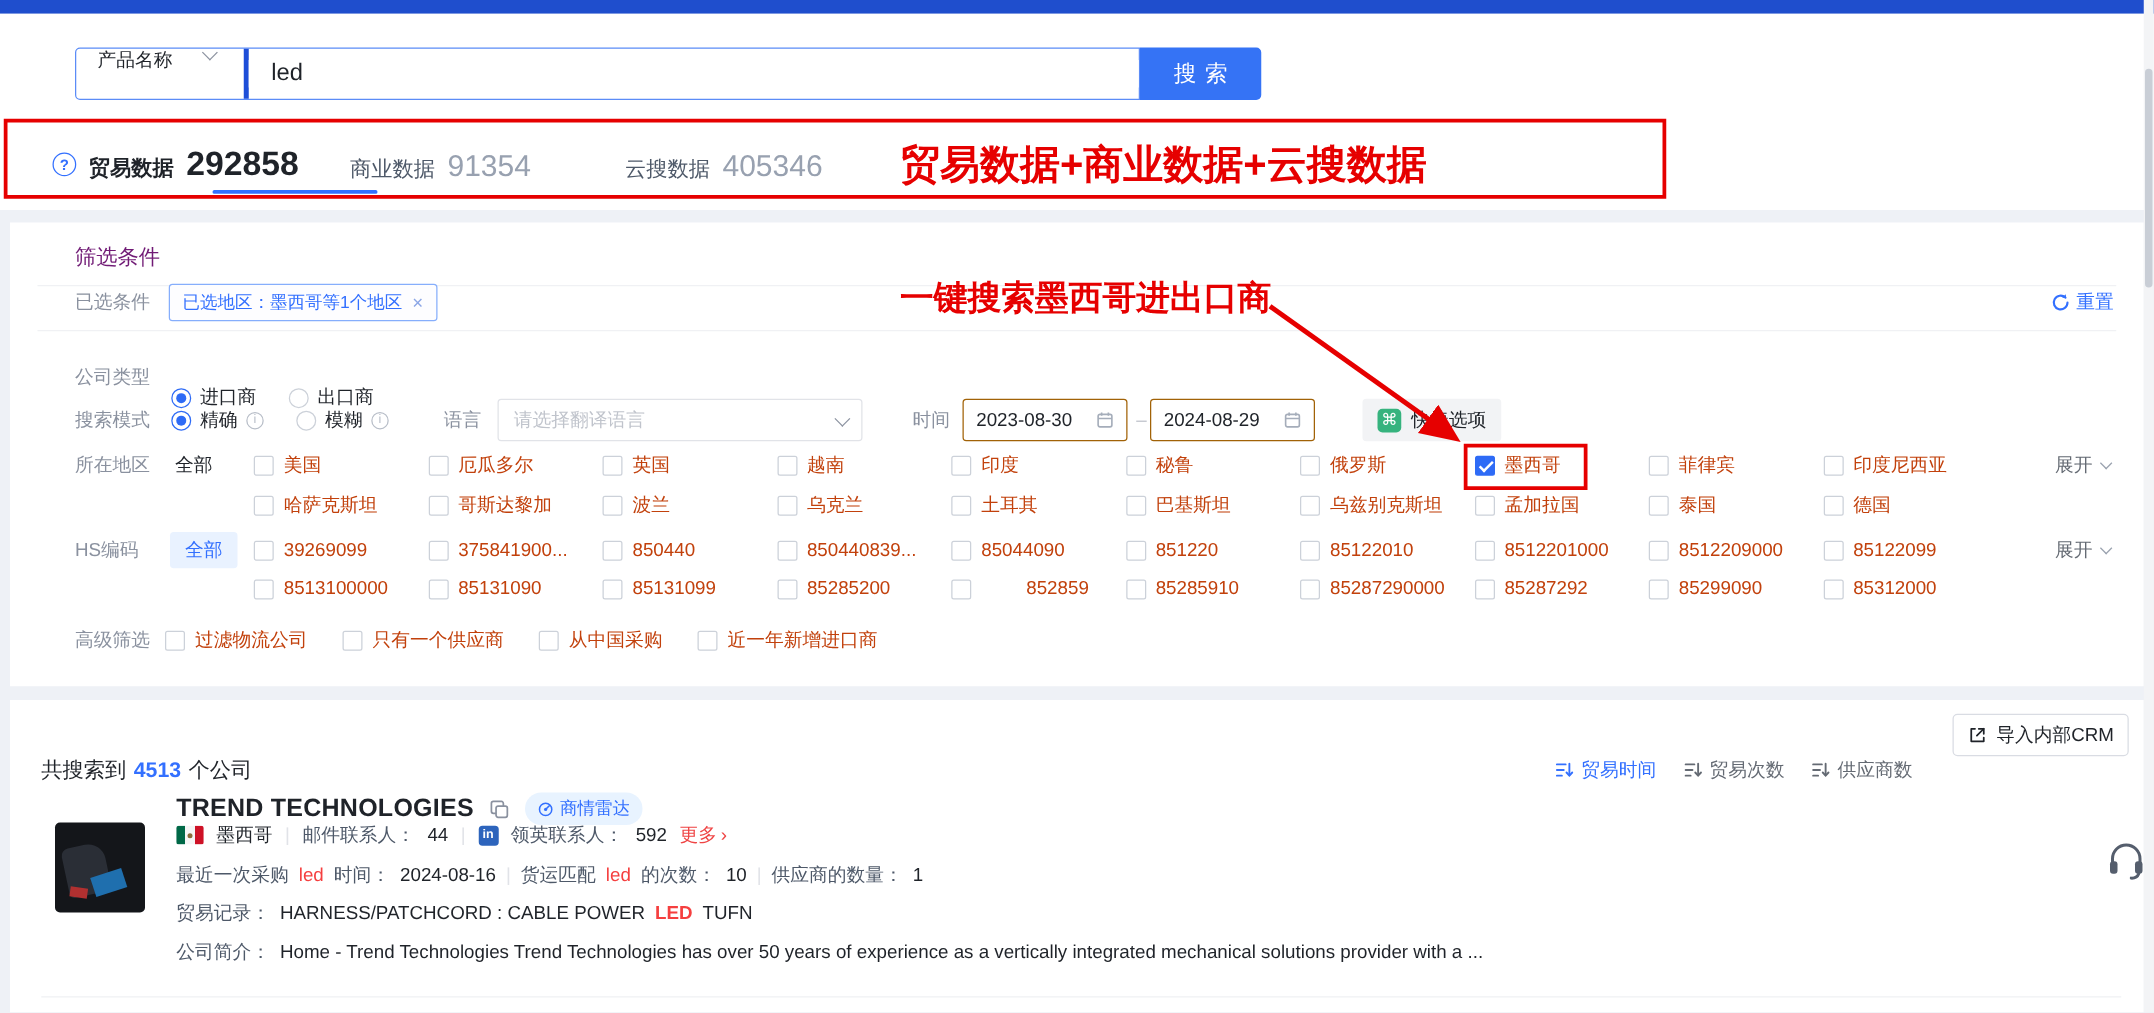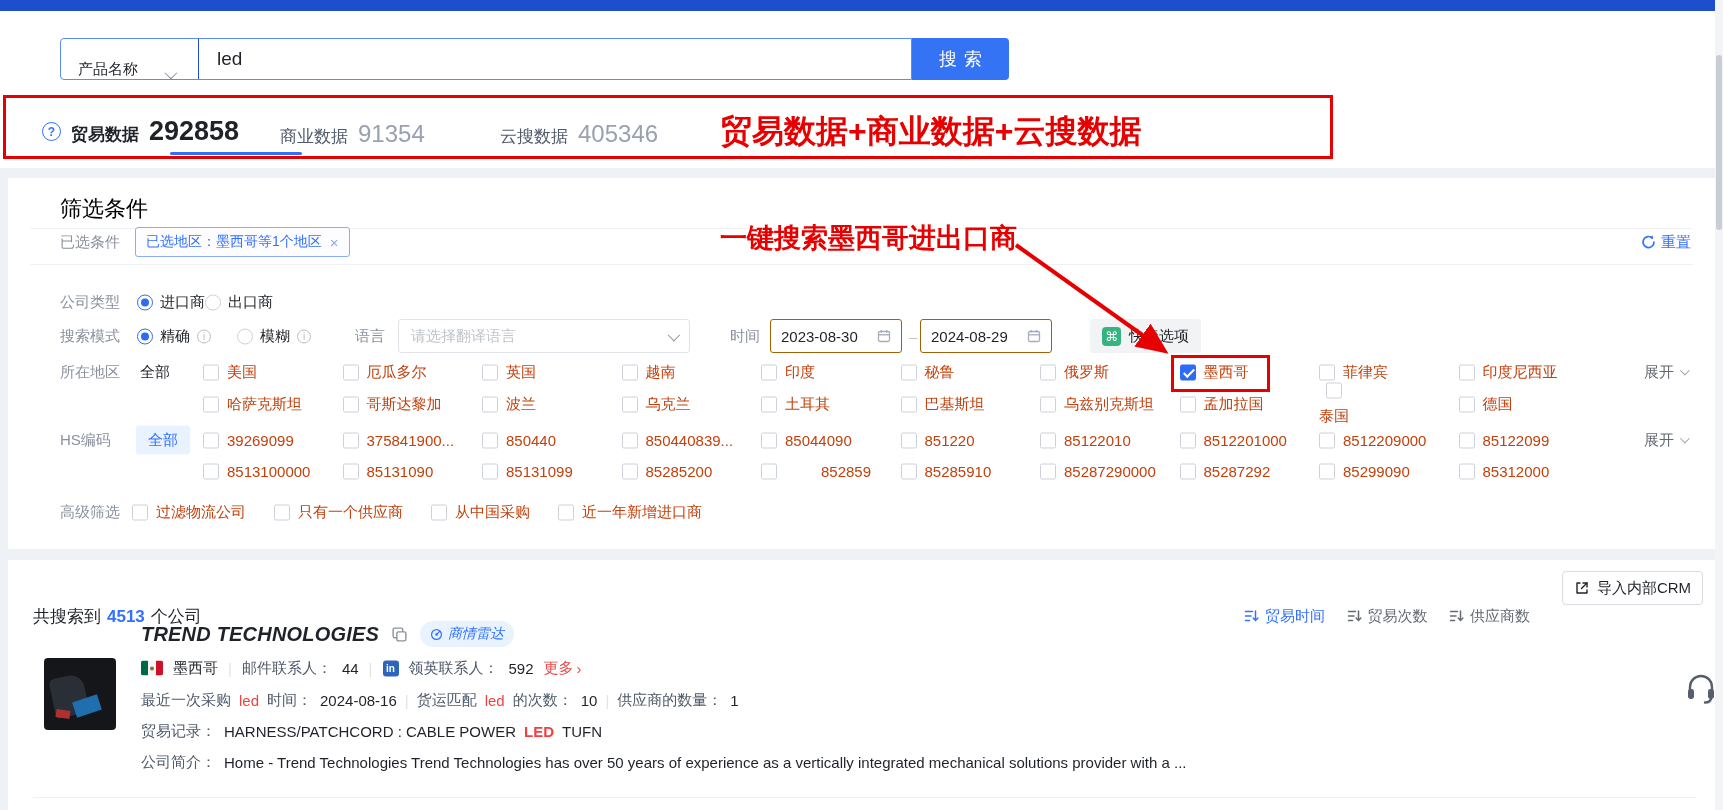--- a/index.html
+++ b/index.html
@@ -7,39 +7,39 @@
   body { font-family:"Liberation Sans","DejaVu Sans",sans-serif; background:#eef1f6; position:relative; color:#1f2329; }
   .abs { position:absolute; }
   .topbar { left:0; top:0; width:1723px; height:11px; background:#1f4ecd; }
   .card { background:#fff; position:absolute; }
   .s1 { left:0; top:11px; width:1723px; height:157px; }
   .s2 { left:8px; top:178px; width:1707px; height:371px; }
   .s3 { left:8px; top:560px; width:1707px; height:250px; }
 
   
   .search-wrap { left:60px; top:27px; width:852px; height:42px; border:1px solid #5b8cf7; border-radius:4px 0 0 4px; display:flex; align-items:center; background:#fff; }
-  .cat-select { width:138px; height:100%; display:flex; align-items:flex-end; padding:0 24px 0 17px; cursor:pointer; border-right:1px solid #1d4ed8; }
+  .cat-select { width:138px; height:100%; display:flex; align-items:flex-start; padding:0 24px 0 17px; cursor:pointer; border-right:4px solid #1d4ed8; }
   .cat-select .lbl { font-size:15px; color:#1f2329; flex:1; }
   .caret { width:9px; height:9px; border-right:1.6px solid #8a919f; border-bottom:1.6px solid #8a919f; transform:rotate(45deg) translateY(-2px); display:inline-block; }
   .query-input { flex:1; border:none; outline:none; font-size:19px; color:#1f2329; padding:0 18px; font-family:inherit; }
   .search-btn { left:912px; top:27px; width:97px; height:42px; background:#3573f5; color:#fff; font-size:18px; border:none; border-radius:0 4px 4px 0; display:flex; align-items:center; justify-content:center; letter-spacing:7px; padding-left:7px; cursor:pointer; }
 
   
   .tab { display:flex; align-items:baseline; gap:10px; cursor:pointer; }
   .tab .q-icon { width:19px; height:19px; border:1.6px solid #3370ff; color:#3370ff; border-radius:50%; font-size:12px; font-weight:700; display:inline-flex; align-items:center; justify-content:center; align-self:center; }
   .tab-label-active { font-size:17px; font-weight:700; color:#1f2329; }
   .tab-count-active { font-size:27px; font-weight:700; color:#1f2329; }
   .tab-label { font-size:17px; color:#4e5969; }
   .tab-count { font-size:24px; color:#98a1b0; }
   .tab-underline { left:170px; top:141px; width:132px; height:3px; background:#3370ff; border-radius:2px; }
   .redbox-tabs { left:3px; top:84px; width:1330px; height:64px; border:3px solid #e60000; pointer-events:none; }
   .ann1 { left:720px; top:99px; font-size:32px; font-weight:700; color:#e60000; white-space:nowrap; }
 
   
-  .f-title { left:52px; top:16px; font-size:22px; color:#000000; font-weight:500; }
+  .f-title { left:52px; top:16px; font-size:17px; color:#701a75; font-weight:500; }
   .divider { position:absolute; left:22px; right:22px; height:1px; background:#f0f1f4; }
   .frow { position:absolute; left:0; width:100%; height:30px; }
   .frow-label { position:absolute; left:52px; top:50%; transform:translateY(-50%); font-size:15px; color:#8a919f; white-space:nowrap; }
   .vcenter { position:absolute; top:50%; transform:translateY(-50%); display:flex; align-items:center; }
 
   .sel-tag { left:127px; border:1px solid #86aefc; border-radius:3px; background:#fdfdff; padding:5px 10px; font-size:14px; color:#3370ff; gap:8px; cursor:pointer; }
   .sel-tag .x { color:#8ba6e6; font-size:15px; }
   .reset-link { right:24px; gap:5px; color:#3370ff; font-size:15px; cursor:pointer; }
 
   .ann2 { left:712px; top:42px; font-size:27px; font-weight:700; color:#e60000; white-space:nowrap; }
@@ -165,21 +165,21 @@
           <path d="M0,0 L8,3.5 L0,7 Z" fill="#e60000"></path>
         </marker>
       </defs>
     <line x1="66" y1="10" x2="212" y2="114" stroke="#e60000" stroke-width="4" marker-end="url(#ah)"></line>
   </svg>
 
   <div class="divider" style="top:86px;"></div>
 
   <div class="frow" style="top:109px; height:30px;">
     <span class="frow-label">公司类型</span>
-    <span class="vcenter" style="left:129px; ">
+    <span class="vcenter" style="left:129px; gap:26px;margin-top:16px;">
       <span class="radio-item">
         <span class="radio on"></span>
         <span>进口商</span>
       </span>
       <span class="radio-item">
         <span class="radio"></span>
         <span>出口商</span>
       </span>
     </span>
   </div>
@@ -307,21 +307,21 @@
         <span class="item-label">巴基斯坦</span>
       </span>
       <span class="cb-item" style="left: 1032px;">
         <span class="cb"></span>
         <span class="item-label">乌兹别克斯坦</span>
       </span>
       <span class="cb-item" style="left: 1171.5px;">
         <span class="cb"></span>
         <span class="item-label">孟加拉国</span>
       </span>
-      <span class="cb-item" style="left: 1311px; flex-direction: column;">
+      <span class="cb-item" style="left: 1311px;">
         <span class="cb"></span>
         <span class="item-label">泰国</span>
       </span>
       <span class="cb-item" style="left: 1450.5px;">
         <span class="cb"></span>
         <span class="item-label">德国</span>
       </span>
     </div>
 
   <div class="frow" style="top:247px; height:30px;">
@@ -497,21 +497,21 @@
       </svg>
     <span>导入内部CRM</span>
   </button>
 
   <div class="abs thumb">
     <span class="sh1"></span>
     <span class="sh2"></span>
     <span class="sh3"></span>
   </div>
 
-  <div class="frow" style="top:59px; height:30px;font-style:italic;">
+  <div class="frow" style="top:72px; height:30px;">
     <span class="vcenter c-name-row">
       <span class="c-name">TREND TECHNOLOGIES</span>
       <svg width="17" height="17" viewBox="0 0 16 16">
           <g stroke="#8a919f" stroke-width="1.3" fill="none">
             <rect x="5.5" y="5.5" width="8.5" height="8.5" rx="1.5"></rect>
             <path d="M11 5.5 V3.5 A1.5 1.5 0 0 0 9.5 2 H3.5 A1.5 1.5 0 0 0 2 3.5 v6 A1.5 1.5 0 0 0 3.5 11 H5.5"></path>
           </g>
         </svg>
       <span class="badge">
         <svg width="13" height="13" viewBox="0 0 14 14">

